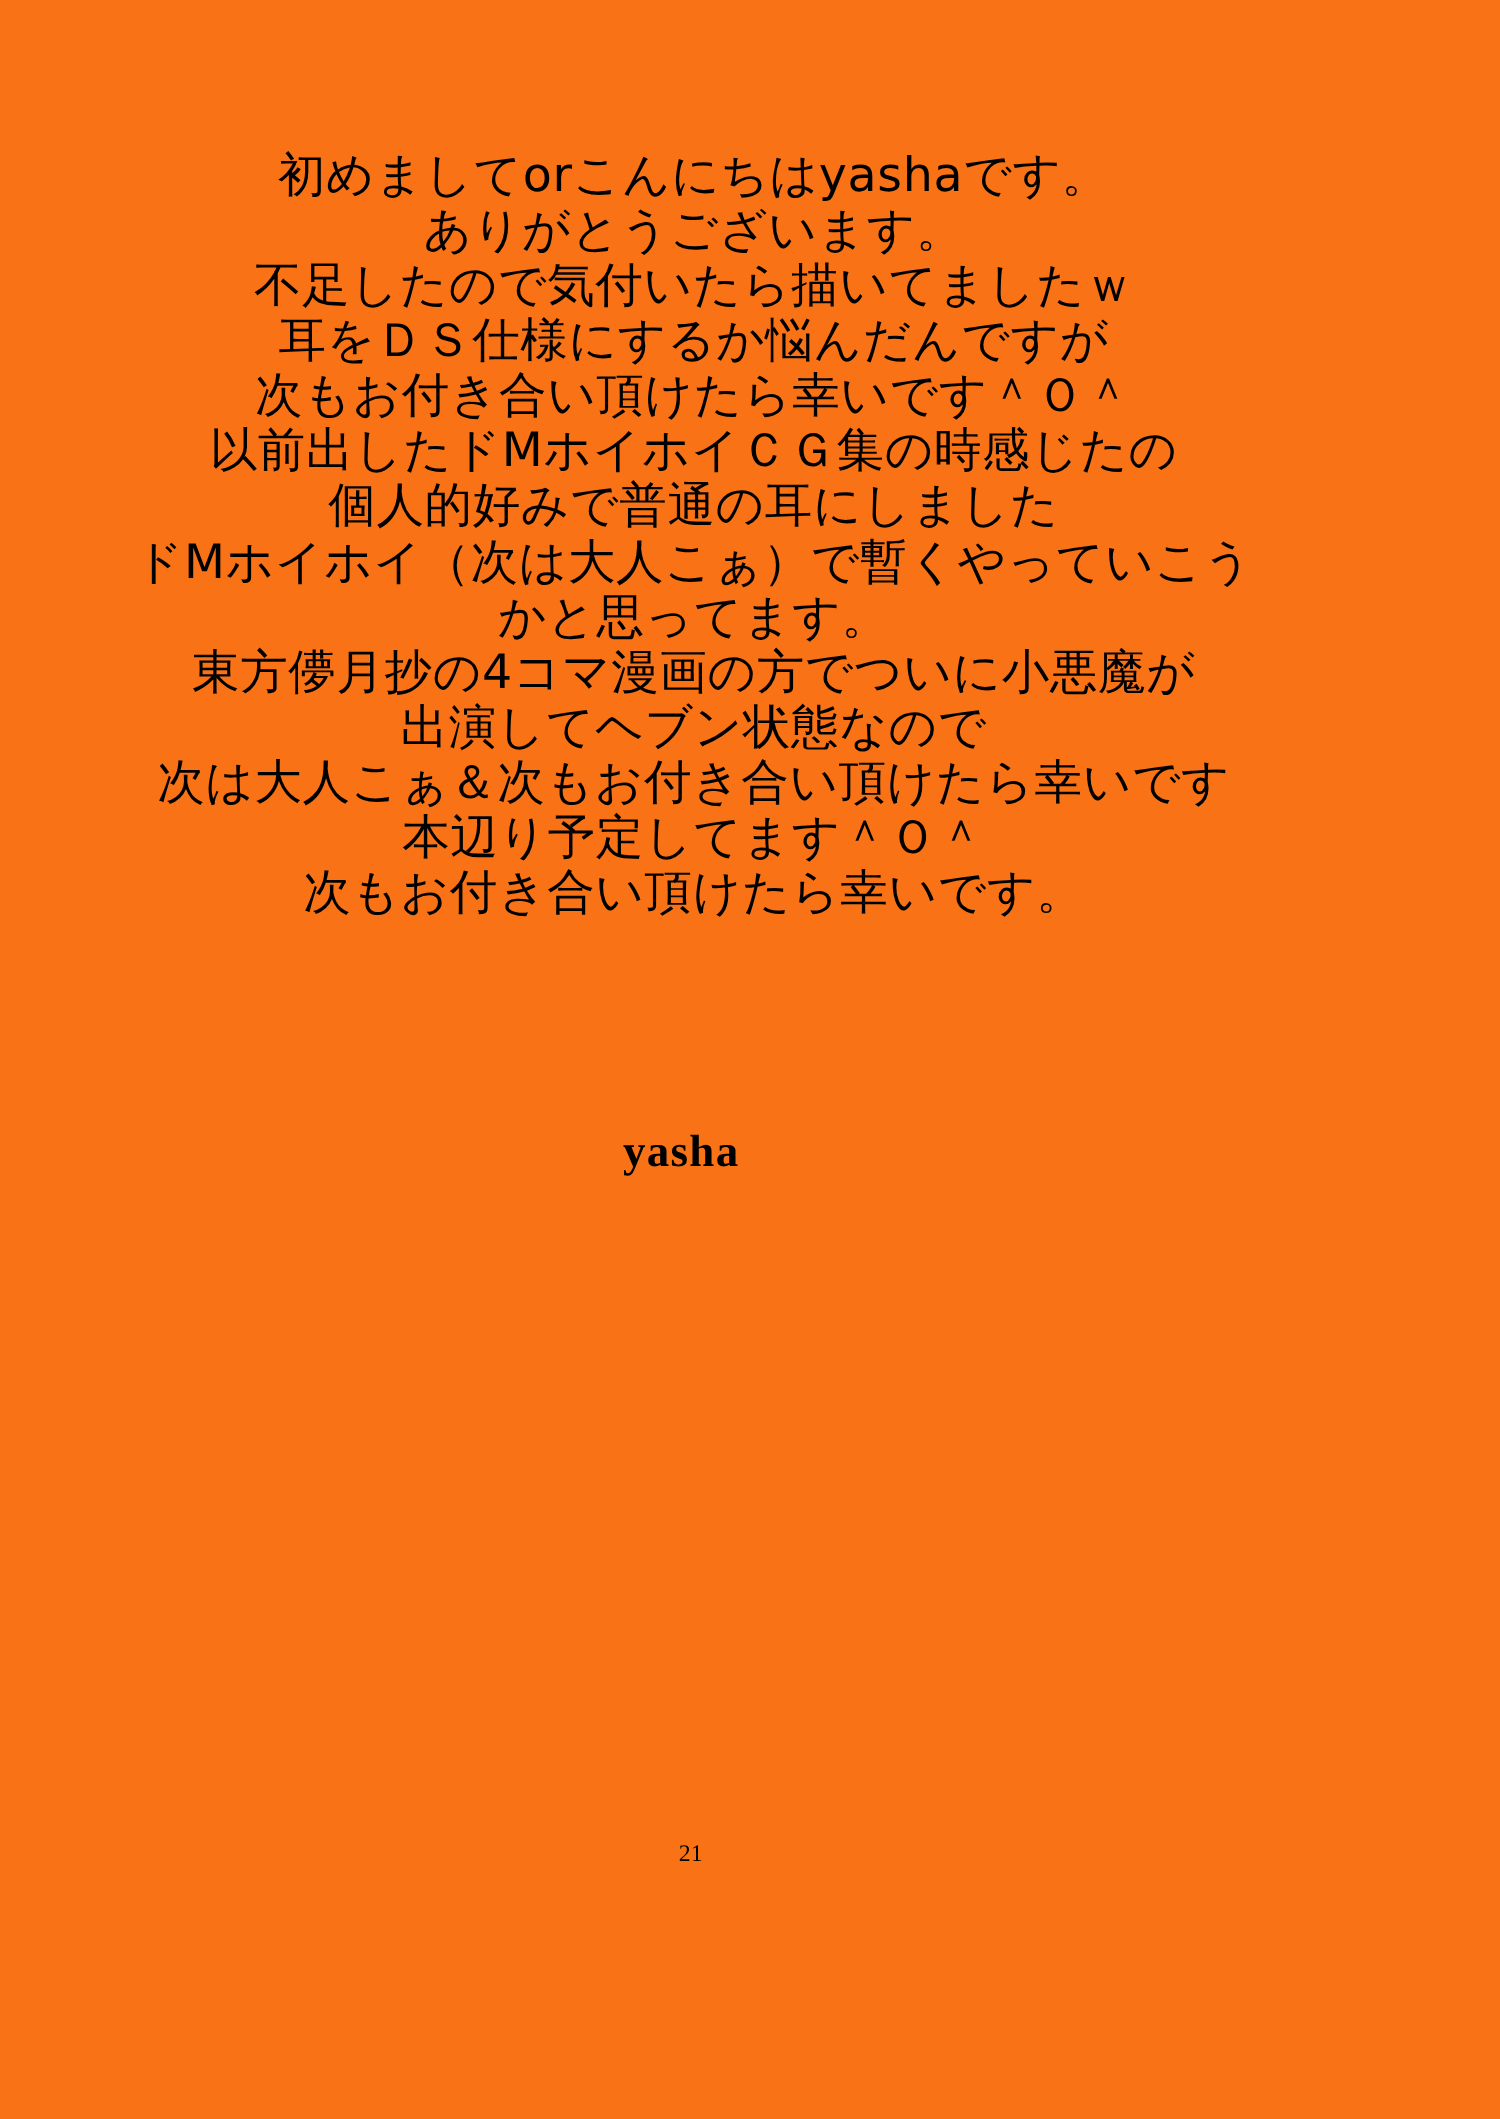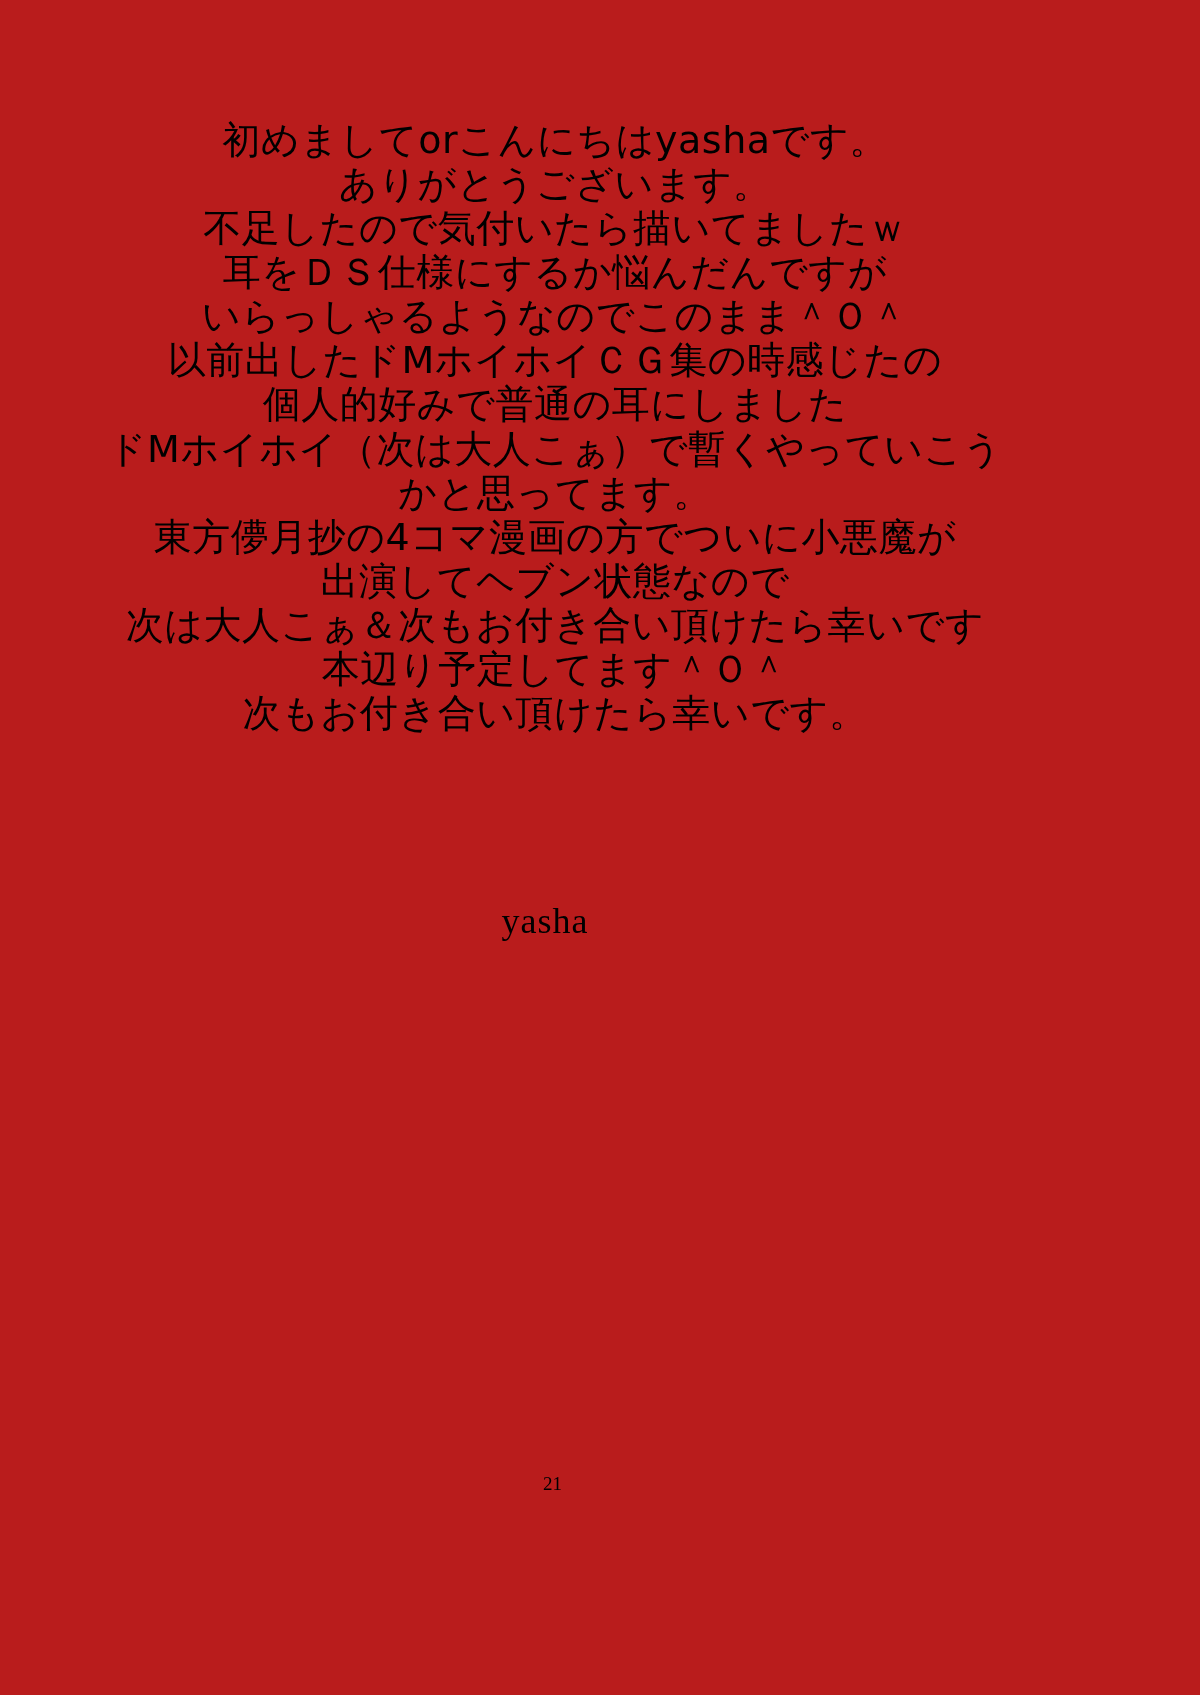--- a/index.html
+++ b/index.html
@@ -11,21 +11,21 @@
     width: 1200px;
     height: 1695px;
     position: relative;
     font-family: "Liberation Sans", sans-serif;
     color: #000000;
     overflow: hidden;
   }
   .page {
     position: absolute;
     inset: 0;
-    background: #b91c1c;
+    background: #f97316;
   }
   .afterword {
     position: absolute;
     top: 118px;
     left: 0;
     width: 1110px;
     text-align: center;
   }
   .afterword .line {
     font-size: 38px;
@@ -37,20 +37,21 @@
   }
   .signature {
     position: absolute;
     top: 900px;
     left: 0;
     width: 1090px;
     text-align: center;
     font-size: 36px;
     font-family: "Liberation Serif", serif;
     letter-spacing: 1px;
+    font-weight: bold;
   }
   .page-number {
     position: absolute;
     top: 1473px;
     left: 0;
     width: 1105px;
     text-align: center;
     font-size: 19px;
     font-family: "Liberation Serif", serif;
   }
@@ -58,21 +59,21 @@
 </head>
 <body>
 
 <div class="page">
 
   <div class="afterword">
     <div class="line">初めましてorこんにちはyashaです。</div>
     <div class="line">ありがとうございます。</div>
     <div class="line">不足したので気付いたら描いてましたｗ</div>
     <div class="line">耳をＤＳ仕様にするか悩んだんですが</div>
-    <div class="line">いらっしゃるようなのでこのまま＾Ｏ＾</div>
+    <div class="line">次もお付き合い頂けたら幸いです＾Ｏ＾</div>
     <div class="line">以前出したドMホイホイＣＧ集の時感じたの</div>
     <div class="line">個人的好みで普通の耳にしました</div>
     <div class="line">ドMホイホイ（次は大人こぁ）で暫くやっていこう</div>
     <div class="line">かと思ってます。</div>
     <div class="line">東方儚月抄の4コマ漫画の方でついに小悪魔が</div>
     <div class="line">出演してヘブン状態なので</div>
     <div class="line">次は大人こぁ＆次もお付き合い頂けたら幸いです</div>
     <div class="line">本辺り予定してます＾Ｏ＾</div>
     <div class="line">次もお付き合い頂けたら幸いです。</div>
   </div>

